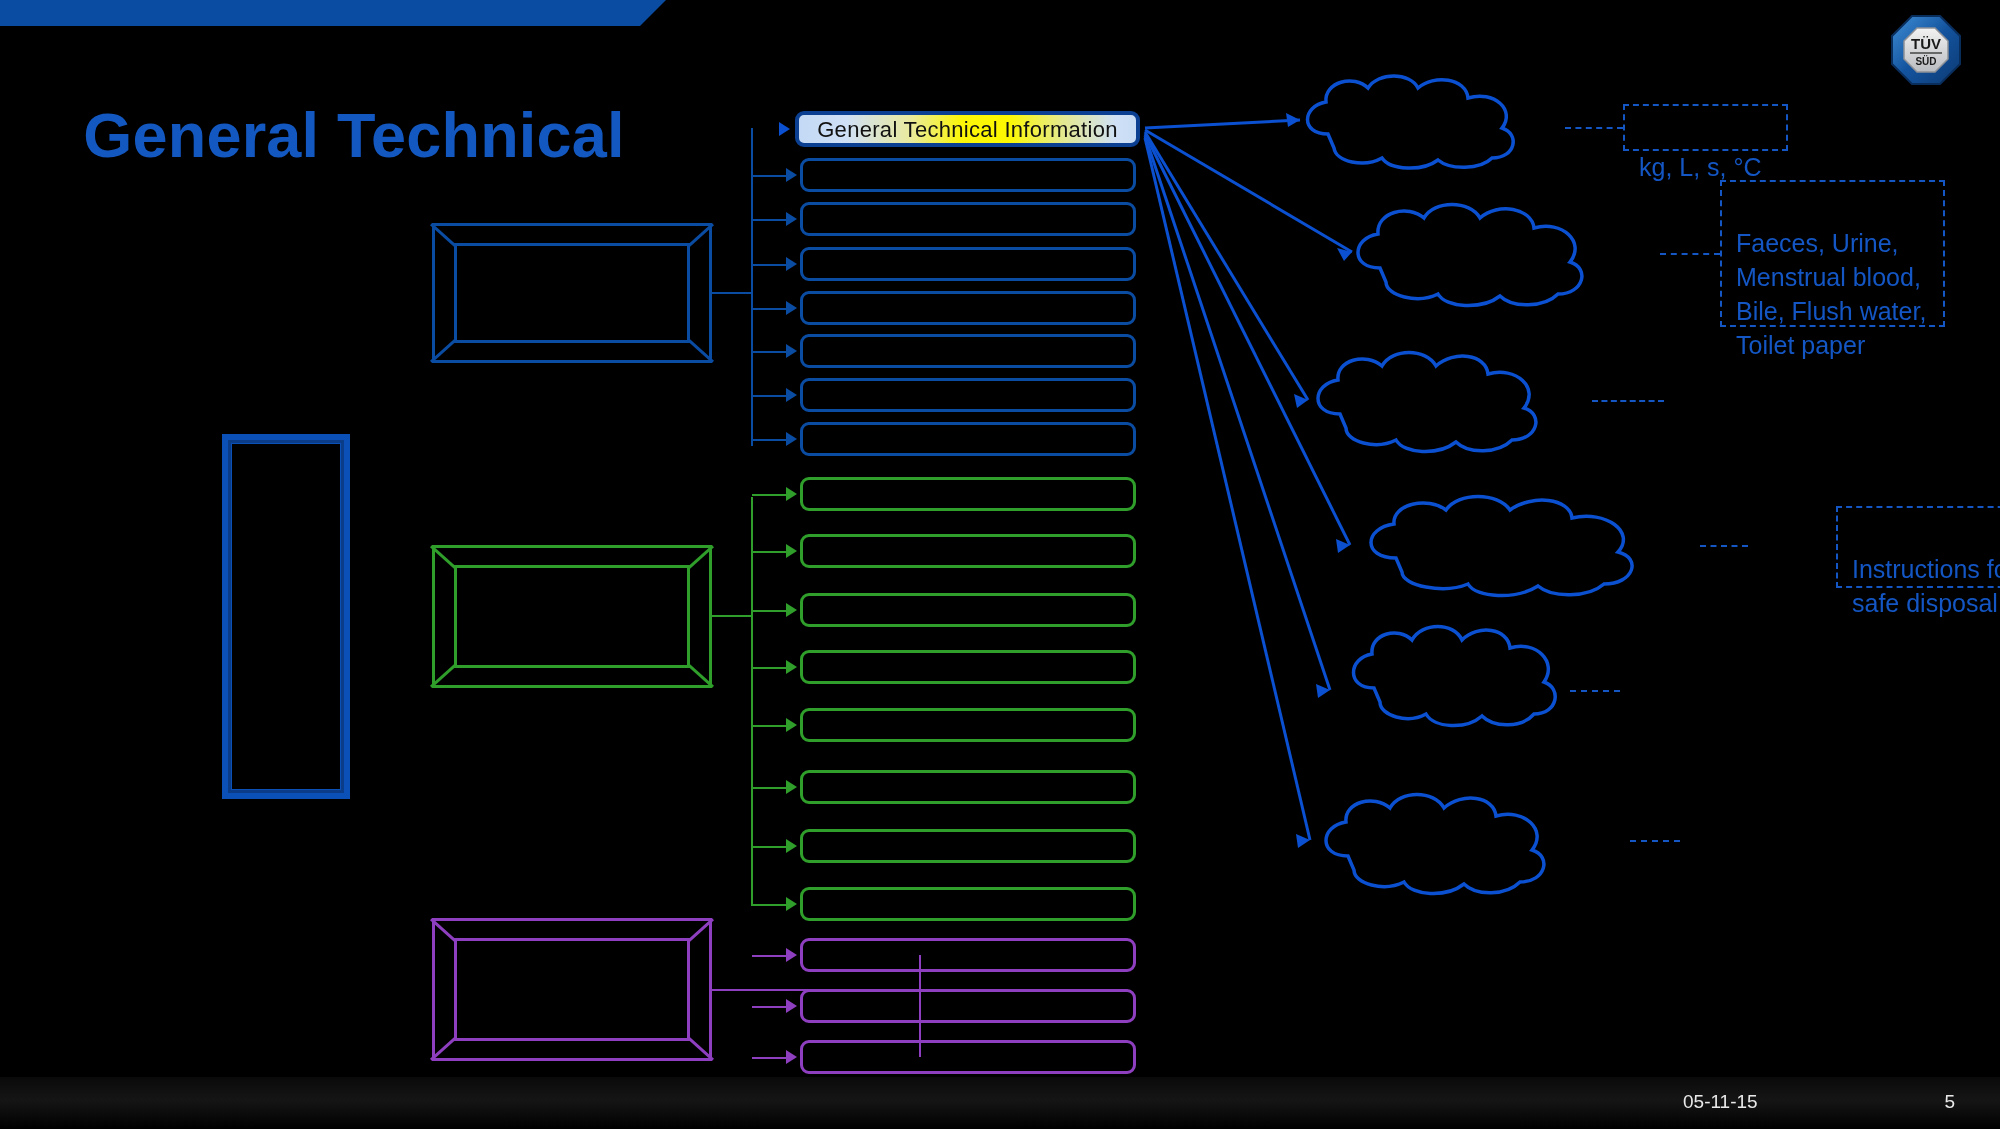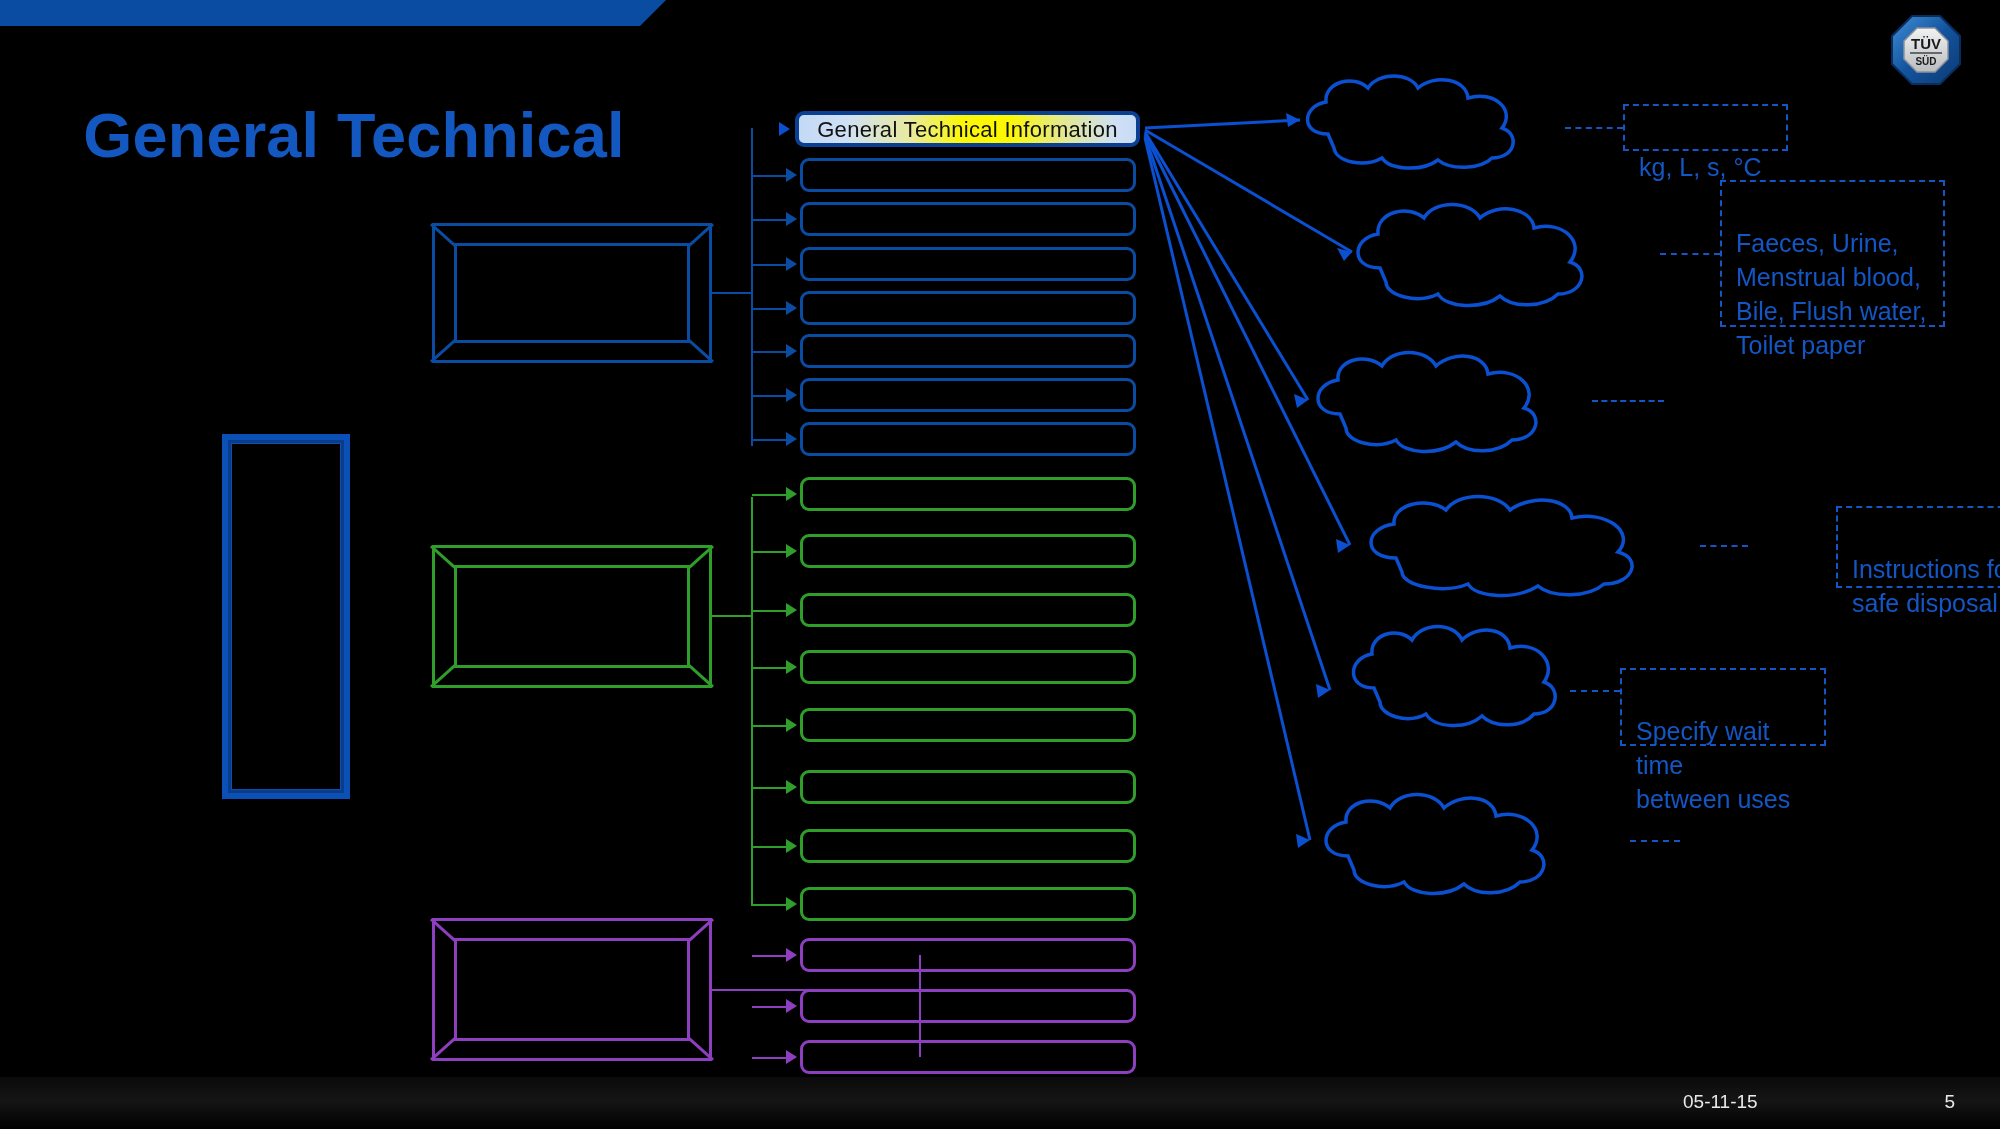--- a/index.html
+++ b/index.html
@@ -316,24 +316,20 @@
 
   <div class="dashline" style="left:1592px;top:400px;width:72px;"></div>
 
   <div class="dashline" style="left:1700px;top:545px;width:48px;"></div>
   <div class="callout" style="left:1836px;top:506px;width:198px;height:82px;">
     <span class="cbody">Instructions for
 safe disposal</span>
   </div>
 
   <div class="dashline" style="left:1570px;top:690px;width:50px;"></div>
-  <div class="callout" style="left:1620px;top:668px;width:206px;height:78px;">
-    <span class="cbody">Specify wait time
-between uses</span>
-  </div>
 
   <div class="dashline" style="left:1630px;top:840px;width:50px;"></div>
 
   <div class="logo">
     <svg width="72" height="72" viewBox="0 0 72 72">
       <defs>
         <linearGradient id="og" x1="0" y1="0" x2="1" y2="1">
           <stop offset="0" stop-color="#3f8fd6"></stop>
             <stop offset="0.5" stop-color="#13539e"></stop>
           <stop offset="1" stop-color="#0c3a73"></stop>

